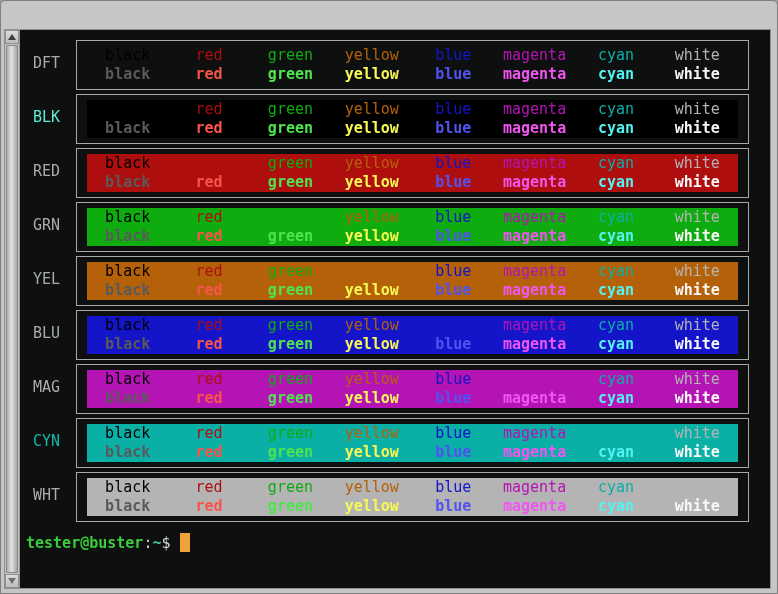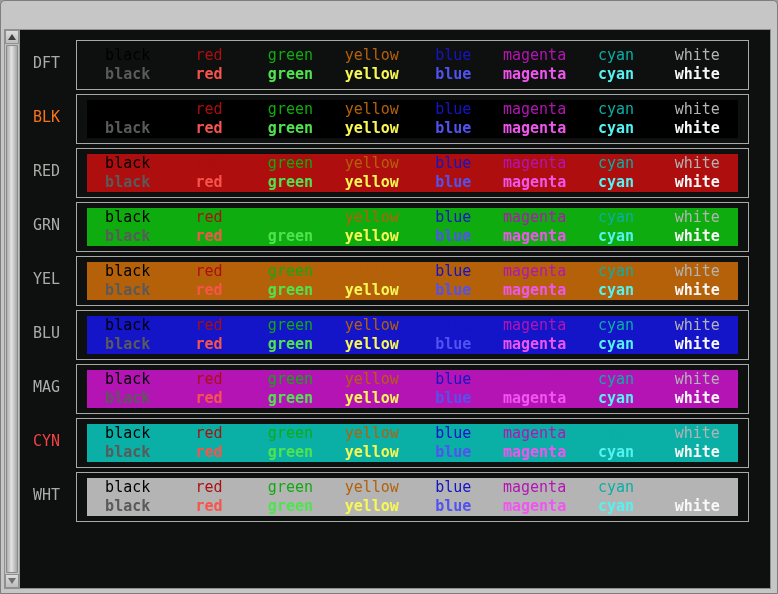--- a/index.html
+++ b/index.html
@@ -141,21 +141,21 @@
                   <span class="ccell" style="color: rgb(248, 248, 84);">yellow</span>
                   <span class="ccell" style="color: rgb(81, 82, 240);">blue</span>
                   <span class="ccell" style="color: rgb(240, 85, 240);">magenta</span>
                   <span class="ccell" style="color: rgb(85, 242, 242);">cyan</span>
                   <span class="ccell" style="color: rgb(248, 248, 248);">white</span>
                 </div>
               </div>
             </div>
           </div>
           <div class="crow">
-            <span class="rlabel" style="color: #f97316;">BLK</span>
+            <span class="rlabel" style="color: #5eead4;">BLK</span>
             <div class="rbox" style="border-color: rgb(168, 168, 168);">
               <div class="rinner" style="background: rgb(0, 0, 0);">
                 <div class="cline">
                   <span class="ccell" style="color: rgb(0, 0, 0);">black</span>
                   <span class="ccell" style="color: rgb(174, 14, 14);">red</span>
                   <span class="ccell" style="color: rgb(15, 172, 15);">green</span>
                   <span class="ccell" style="color: rgb(180, 97, 10);">yellow</span>
                   <span class="ccell" style="color: rgb(20, 20, 200);">blue</span>
                   <span class="ccell" style="color: rgb(181, 20, 181);">magenta</span>
                   <span class="ccell" style="color: rgb(10, 175, 165);">cyan</span>
@@ -303,21 +303,21 @@
                   <span class="ccell" style="color: rgb(248, 248, 84);">yellow</span>
                   <span class="ccell" style="color: rgb(81, 82, 240);">blue</span>
                   <span class="ccell" style="color: rgb(240, 85, 240);">magenta</span>
                   <span class="ccell" style="color: rgb(85, 242, 242);">cyan</span>
                   <span class="ccell" style="color: rgb(248, 248, 248);">white</span>
                 </div>
               </div>
             </div>
           </div>
           <div class="crow">
-            <span class="rlabel" style="color: #ef4444;">CYN</span>
+            <span class="rlabel" style="color: #14b8a6;">CYN</span>
             <div class="rbox" style="border-color: rgb(168, 168, 168);">
               <div class="rinner" style="background: rgb(10, 175, 165);">
                 <div class="cline">
                   <span class="ccell" style="color: rgb(0, 0, 0);">black</span>
                   <span class="ccell" style="color: rgb(174, 14, 14);">red</span>
                   <span class="ccell" style="color: rgb(15, 172, 15);">green</span>
                   <span class="ccell" style="color: rgb(180, 97, 10);">yellow</span>
                   <span class="ccell" style="color: rgb(20, 20, 200);">blue</span>
                   <span class="ccell" style="color: rgb(181, 20, 181);">magenta</span>
                   <span class="ccell" style="color: rgb(10, 175, 165);">cyan</span>
@@ -358,16 +358,17 @@
                   <span class="ccell" style="color: rgb(81, 82, 240);">blue</span>
                   <span class="ccell" style="color: rgb(240, 85, 240);">magenta</span>
                   <span class="ccell" style="color: rgb(85, 242, 242);">cyan</span>
                   <span class="ccell" style="color: rgb(248, 248, 248);">white</span>
                 </div>
               </div>
             </div>
           </div>
         </div>
 
+      <div class="prompt2"><span class="bold" style="color: rgb(60, 203, 60);">tester@buster</span><span>:</span><span class="bold" style="color: rgb(63, 201, 139);">~</span><span style="color: rgb(213, 213, 213);">$</span><span class="cursor" style="background: rgb(239, 163, 58);"></span></div>
 
     </div>
   </div>
 </div>
 
 </body></html>

